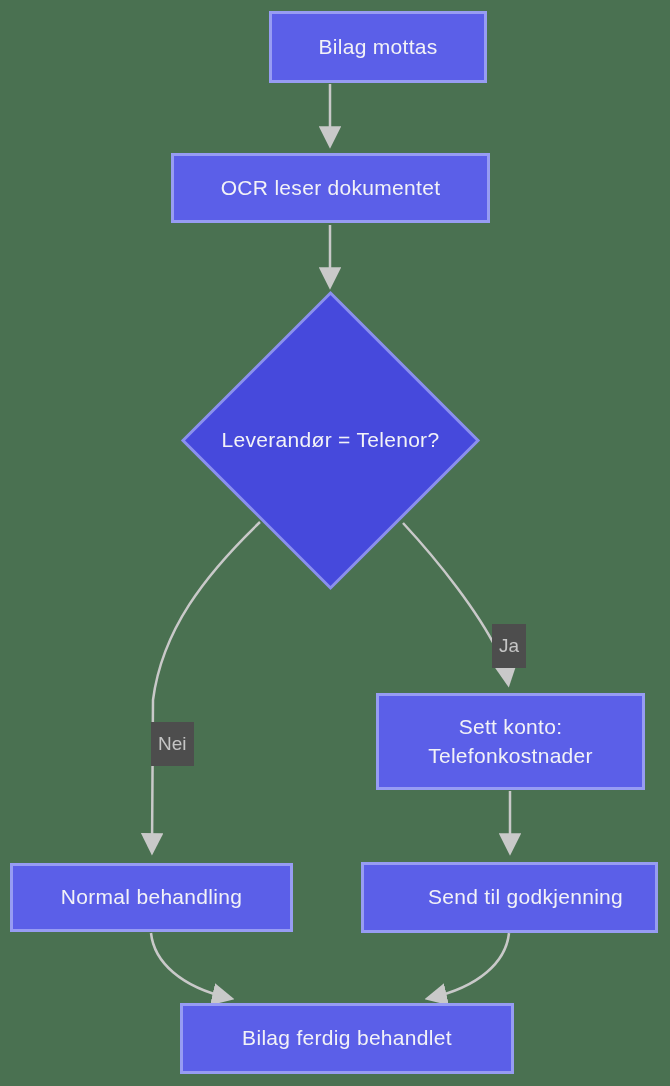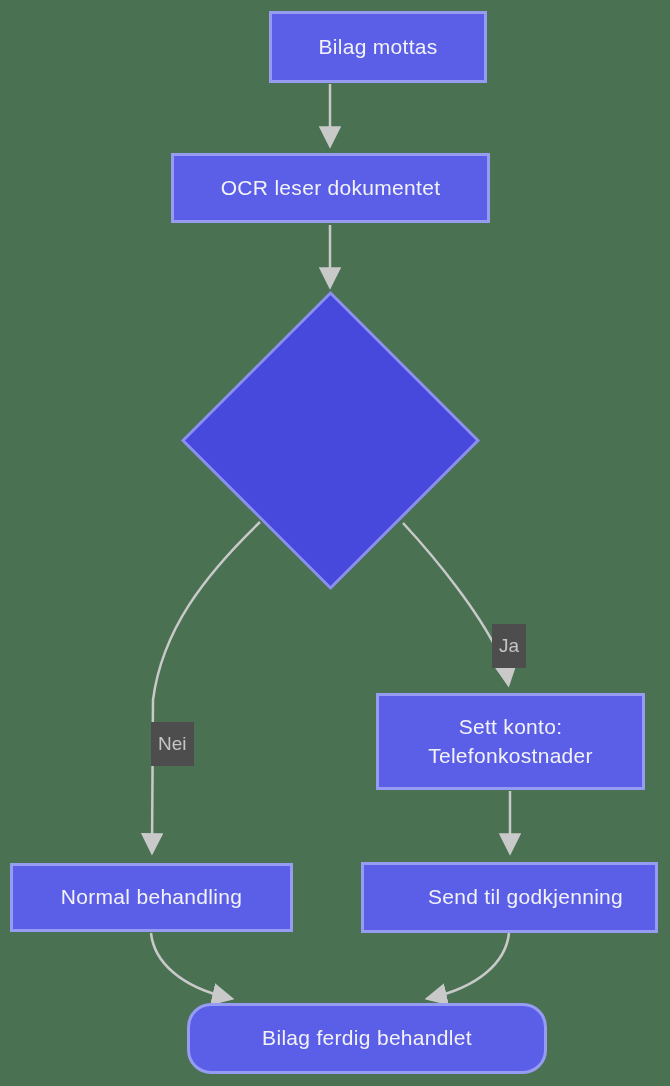--- a/index.html
+++ b/index.html
@@ -95,35 +95,36 @@
   </svg>
 
   <div class="node" style="left:221px; top:11px; width:218px; height:72px;margin-left:48px;">
     <span>Bilag mottas</span>
   </div>
 
   <div class="node" style="left:171px; top:153px; width:319px; height:70px;">
     <span>OCR leser dokumentet</span>
   </div>
 
+  <div class="decision-label" style="left:193px; top:428px; width:275px;">Leverandør = Telenor?</div>
 
   <div class="node" style="left:10px; top:863px; width:283px; height:69px;">
     <span>Normal behandling</span>
   </div>
 
   <div class="node" style="left:376px; top:693px; width:269px; height:97px;">
     <span>Sett konto:</span>
     <span>Telefonkostnader</span>
   </div>
 
   <div class="node" style="left:361px; top:862px; width:297px; height:71px;padding-left:32px;">
     <span>Send til godkjenning</span>
   </div>
 
-  <div class="node" style="left:187px; top:1003px; width:360px; height:71px;border-radius:24px;">
+  <div class="node" style="left:180px; top:1003px; width:334px; height:71px;">
     <span>Bilag ferdig behandlet</span>
   </div>
 
   <div class="edge-label" style="left:127px; top:722px;margin-left:24px;">Nei</div>
 
   <div class="edge-label" style="left:492px; top:624px;">Ja</div>
 
 </div>
 
 </body></html>

